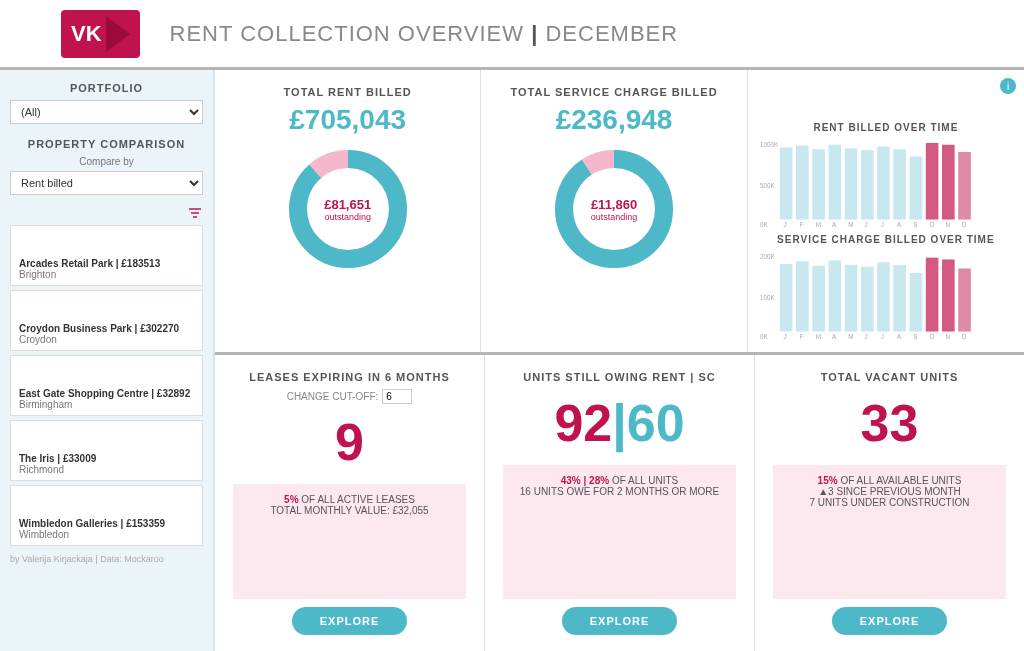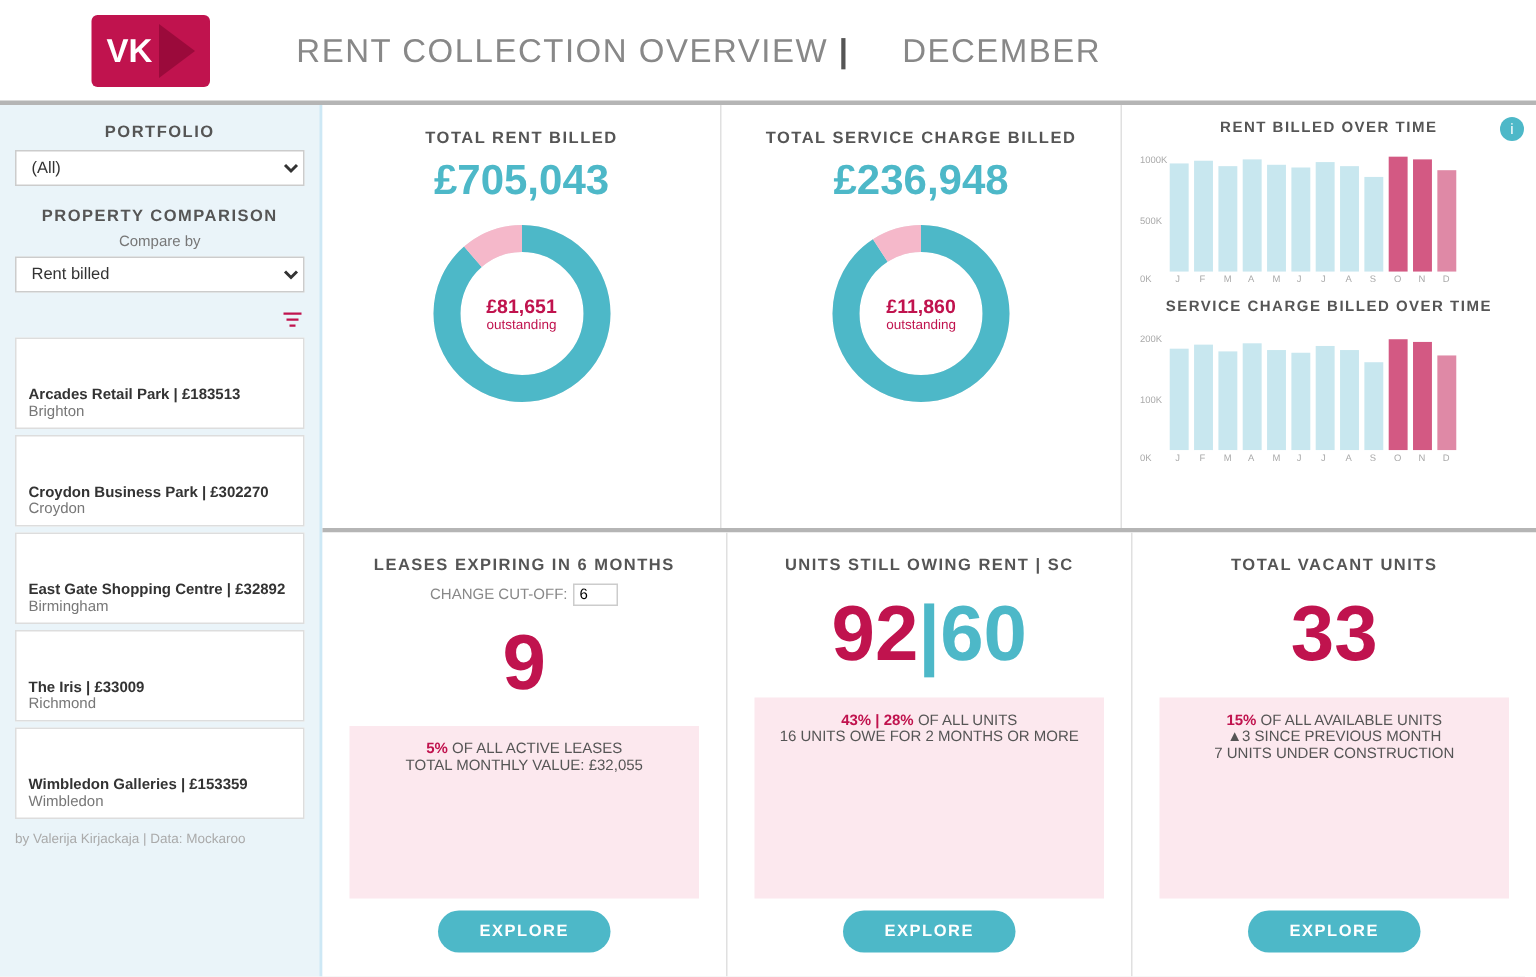--- a/index.html
+++ b/index.html
@@ -35,21 +35,21 @@
       border-bottom: 18px solid transparent;
       border-left: 24px solid #9b0a3b;
       margin-left: 4px;
     }
     #header h1 {
       font-size: 22px;
       font-weight: bold;
       color: #555;
       letter-spacing: 1px;
     }
-    #header h1 span { color: #888; font-weight: normal; margin-left: 28px; }
+    #header h1 span { color: #888; font-weight: normal; }
 
     
     #main {
       display: flex;
       height: 581px;
     }
 
     
     #sidebar {
       width: 215px;
@@ -187,20 +187,21 @@
       padding: 10px 12px;
       border-right: none;
     }
     .chart-title {
       font-size: 10px;
       font-weight: bold;
       color: #555;
       letter-spacing: 1px;
       text-align: center;
       margin-bottom: 4px;
+      margin-top: 42px;
     }
     .info-icon {
       position: absolute;
       top: 8px; right: 8px;
       width: 16px; height: 16px;
       background: #4db8c8;
       border-radius: 50%;
       color: white;
       font-size: 10px;
       display: flex; align-items: center; justify-content: center;

